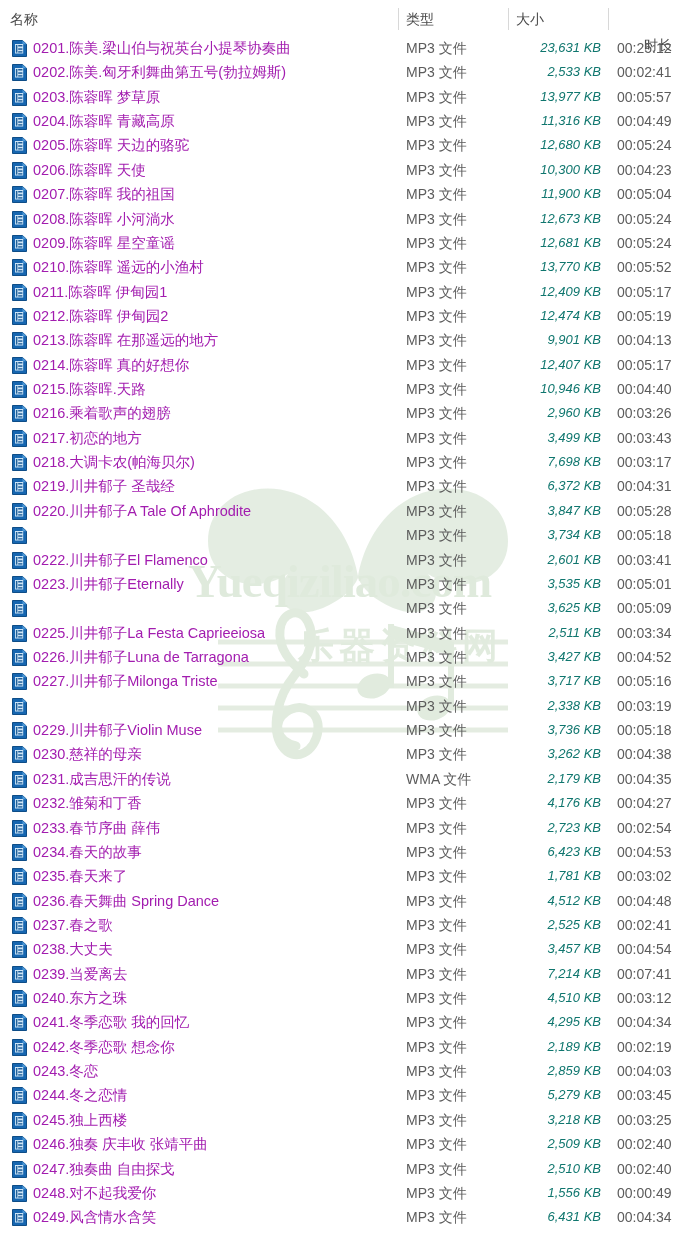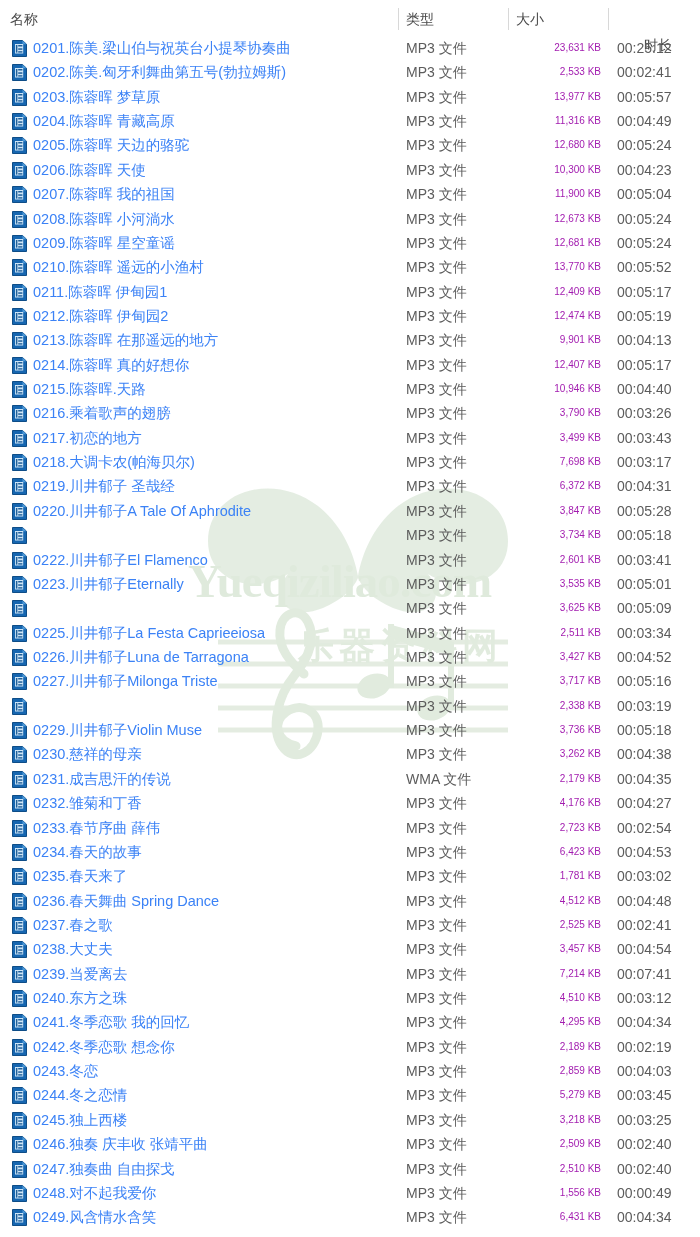--- a/index.html
+++ b/index.html
@@ -115,38 +115,39 @@
     left: 12px;
     top: 4px;
     width: 15px;
     height: 17px;
   }
   .cell-name {
     position: absolute;
     left: 33px;
     top: 0;
     font-size: 14.5px;
-    color: #3b82f6;
+    color: #a21caf;
     letter-spacing: 0px;
   }
   .cell-type {
     position: absolute;
     left: 406px;
     top: 0;
     font-size: 14px;
     color: #5c5c5c;
   }
   .cell-size {
     position: absolute;
     left: 500px;
     width: 101px;
     text-align: right;
     top: 0;
-    font-size: 10px;
-    color: #a21caf;
+    font-size: 13px;
+    color: #0f766e;
+    font-style: italic;
   }
   .cell-dur {
     position: absolute;
     left: 617px;
     top: 0;
     font-size: 14px;
     color: #5c5c5c;
   }
 
   
@@ -463,21 +464,21 @@
         <path d="M10.5 0.6 L14.4 4.3 H10.5 Z" fill="#4e9ad8"></path>
         <rect x="3" y="4" width="8.2" height="9.5" fill="#cfe6f7"></rect>
         <rect x="3.9" y="5" width="1.5" height="7.6" fill="#1e5f9a"></rect>
         <rect x="6.2" y="5" width="4.2" height="1.5" fill="#1e5f9a"></rect>
         <rect x="6.2" y="8.3" width="4.2" height="1.5" fill="#1e5f9a"></rect>
         <rect x="6.2" y="11.2" width="4.2" height="1.4" fill="#1e5f9a"></rect>
       </svg>
     </span>
     <span class="cell-name">0216.乘着歌声的翅膀</span>
     <span class="cell-type">MP3 文件</span>
-    <span class="cell-size">3,790 KB</span>
+    <span class="cell-size">2,960 KB</span>
     <span class="cell-dur">00:03:26</span>
   </div>
       <div class="row">
     <span class="cell-icon">
       <svg class="fileicon" viewBox="0 0 15 17">
         <path d="M0.5 0.5 H10.5 L14.5 4.2 V16.5 H0.5 Z" fill="#1666b0" stroke="#0e4d87" stroke-width="1"></path>
         <path d="M10.5 0.6 L14.4 4.3 H10.5 Z" fill="#4e9ad8"></path>
         <rect x="3" y="4" width="8.2" height="9.5" fill="#cfe6f7"></rect>
         <rect x="3.9" y="5" width="1.5" height="7.6" fill="#1e5f9a"></rect>
         <rect x="6.2" y="5" width="4.2" height="1.5" fill="#1e5f9a"></rect>

